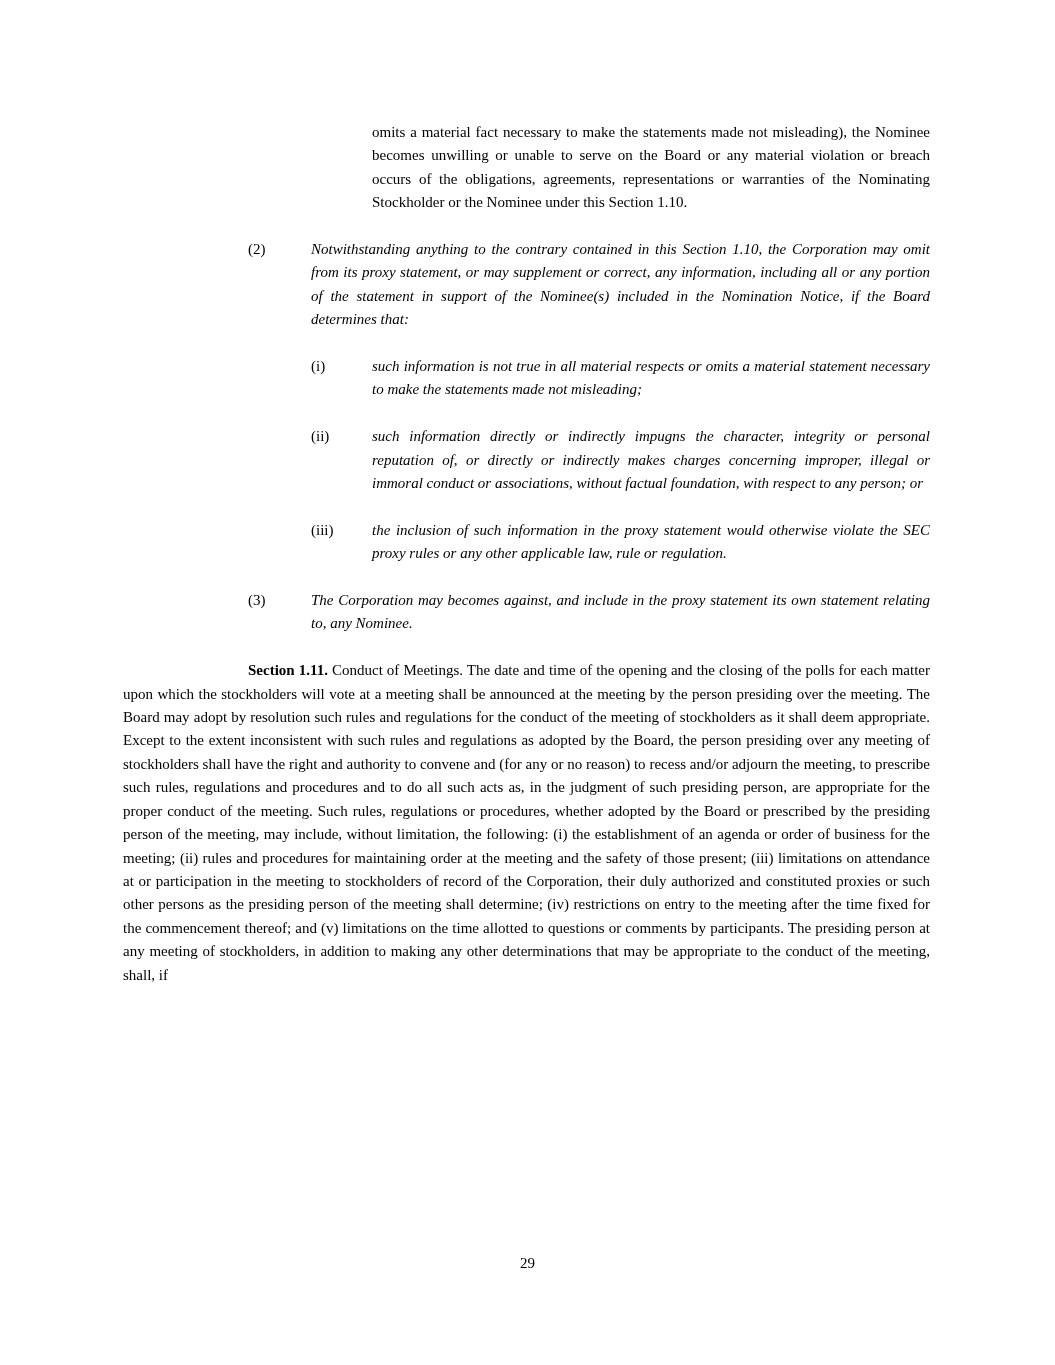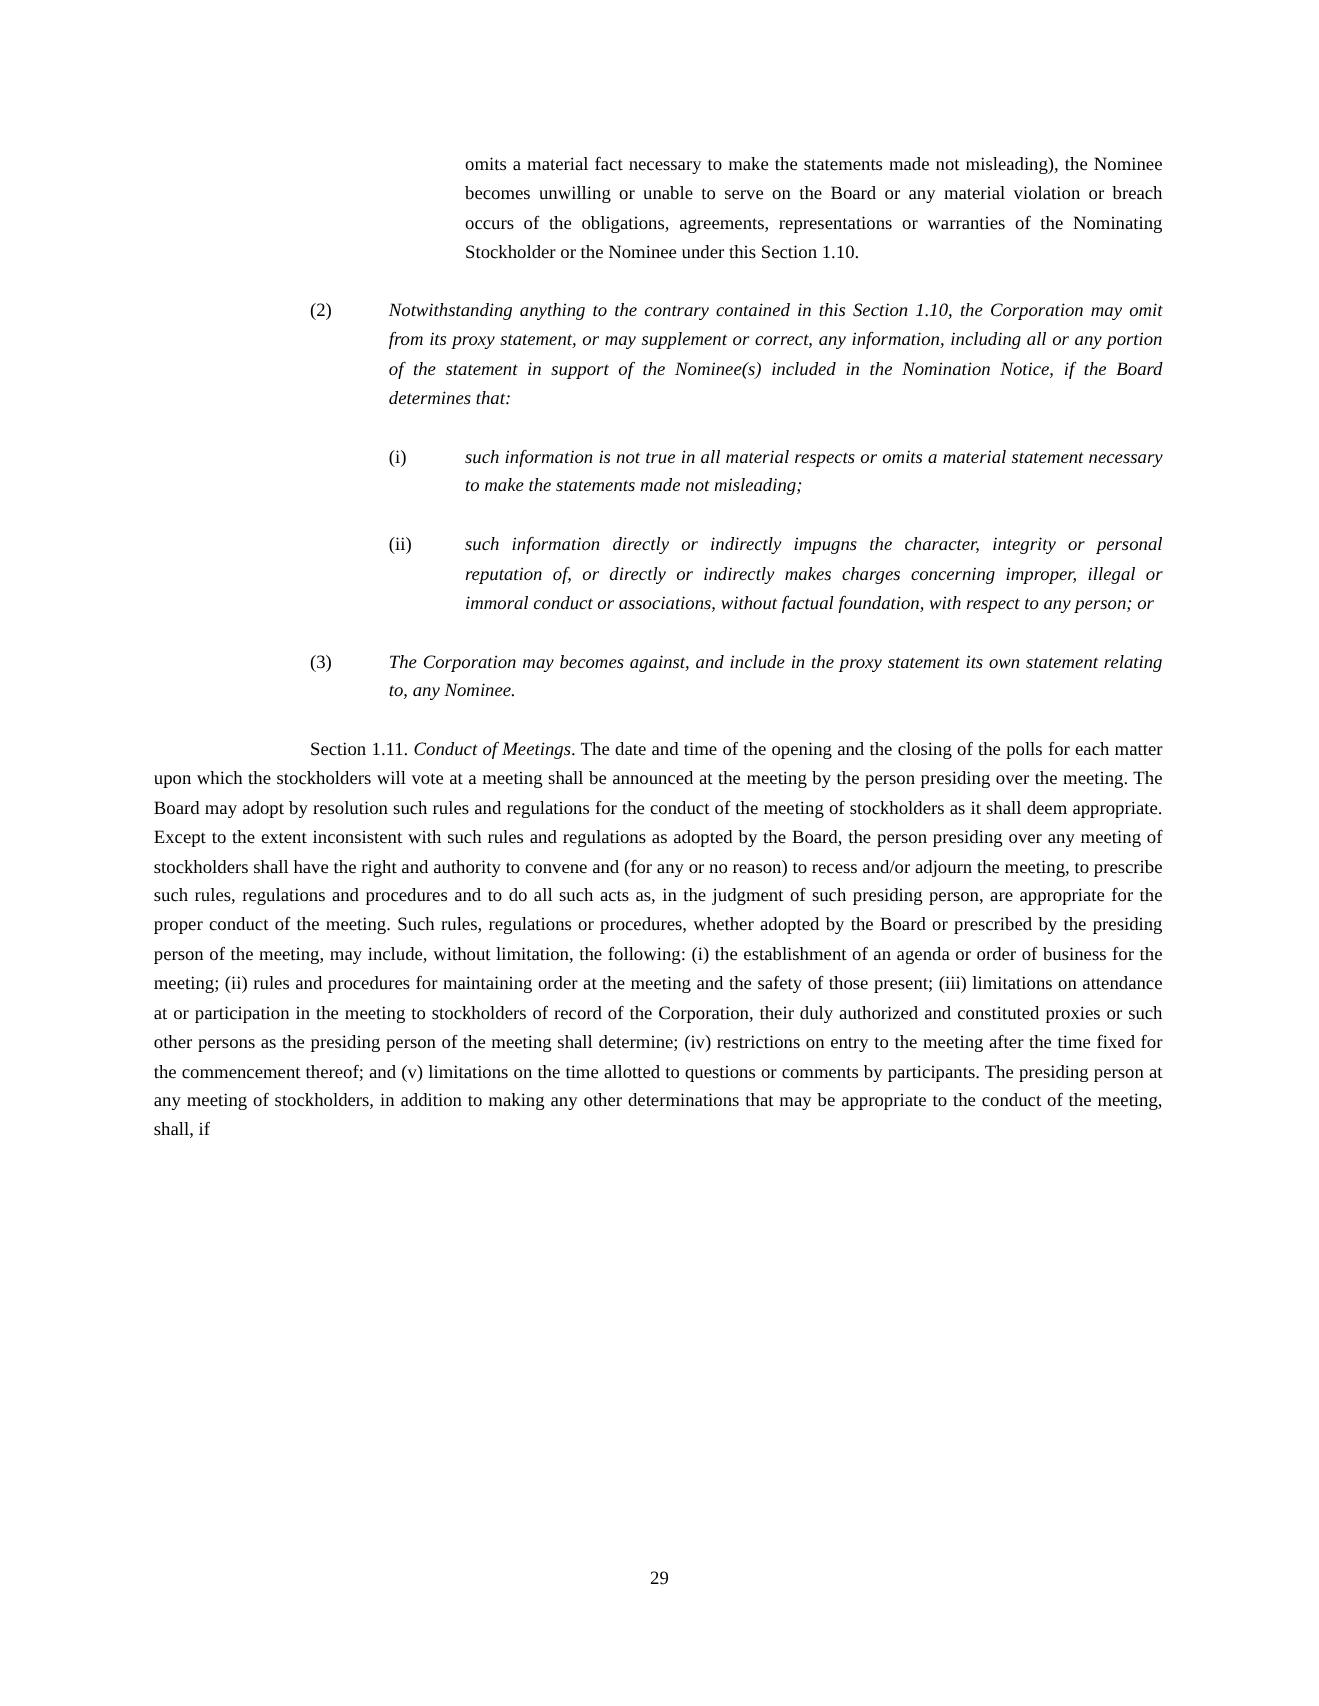--- a/index.html
+++ b/index.html
@@ -40,22 +40,22 @@
   .item > .txt {
     flex: 1;
     text-align: justify;
     font-style: italic;
   }
   .section-para {
     text-align: justify;
     text-indent: 125px;
     margin-bottom: 0;
   }
-  .bold { font-weight: normal; }
-  .italic { font-style: italic; }
+  .bold { font-weight: bold; }
+  .italic { }
   .page-number {
     position: absolute;
     top: 1252px;
     left: 0;
     width: 100%;
     text-align: center;
   }
 </style>
 </head>
 <body>
@@ -73,20 +73,24 @@
     <div class="item level-2">
       <span class="lbl">(i)</span>
       <span class="txt">such information is not true in all material respects or omits a material statement necessary to make the statements made not misleading;</span>
     </div>
 
     <div class="item level-2">
       <span class="lbl">(ii)</span>
       <span class="txt">such information directly or indirectly impugns the character, integrity or personal reputation of, or directly or indirectly makes charges concerning improper, illegal or immoral conduct or associations, without factual foundation, with respect to any person; or</span>
     </div>
 
+    <div class="item level-2">
+      <span class="lbl">(iii)</span>
+      <span class="txt">the inclusion of such information in the proxy statement would otherwise violate the SEC proxy rules or any other applicable law, rule or regulation.</span>
+    </div>
 
     <div class="item level-1">
       <span class="lbl">(3)</span>
       <span class="txt">The Corporation may becomes against, and include in the proxy statement its own statement relating to, any Nominee.</span>
     </div>
 
     <p class="para section-para"><span class="bold">Section 1.11.</span> <span class="italic">Conduct of Meetings</span><span>. The date and time of the opening and the closing of the polls for each matter upon which the stockholders will vote at a meeting shall be announced at the meeting by the person presiding over the meeting. The Board may adopt by resolution such rules and regulations for the conduct of the meeting of stockholders as it shall deem appropriate. Except to the extent inconsistent with such rules and regulations as adopted by the Board, the person presiding over any meeting of stockholders shall have the right and authority to convene and (for any or no reason) to recess and/or adjourn the meeting, to prescribe such rules, regulations and procedures and to do all such acts as, in the judgment of such presiding person, are appropriate for the proper conduct of the meeting. Such rules, regulations or procedures, whether adopted by the Board or prescribed by the presiding person of the meeting, may include, without limitation, the following: (i) the establishment of an agenda or order of business for the meeting; (ii) rules and procedures for maintaining order at the meeting and the safety of those present; (iii) limitations on attendance at or participation in the meeting to stockholders of record of the Corporation, their duly authorized and constituted proxies or such other persons as the presiding person of the meeting shall determine; (iv) restrictions on entry to the meeting after the time fixed for the commencement thereof; and (v) limitations on the time allotted to questions or comments by participants. The presiding person at any meeting of stockholders, in addition to making any other determinations that may be appropriate to the conduct of the meeting, shall, if</span></p>
 
   </div>
 

